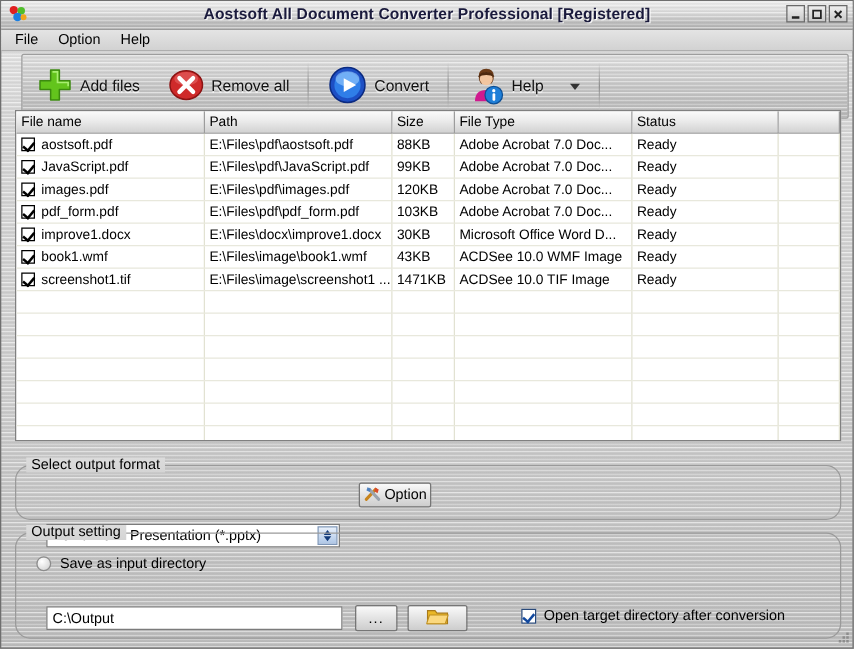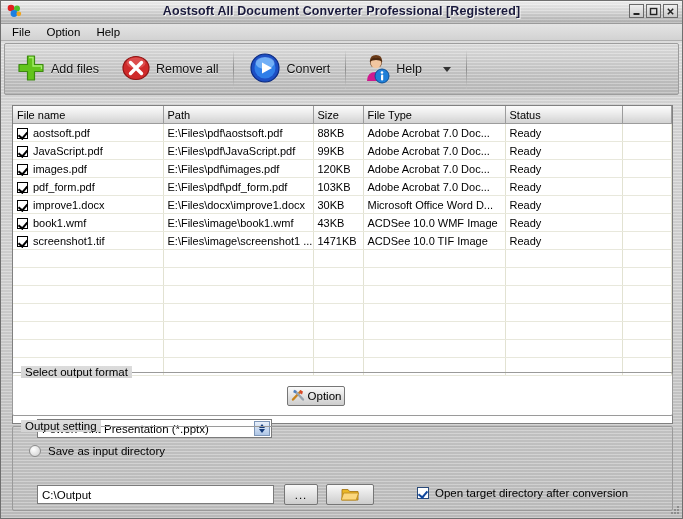--- a/index.html
+++ b/index.html
@@ -47,42 +47,42 @@
   
   #menubar{
     height:16px;padding-left:4px;display:flex;align-items:center;gap:2px;
     background:linear-gradient(to bottom,#e4e4e4,#d2d2d2);
     border-bottom:1px solid #aeaeae;
   }
   .menu-item{padding:1px 7px;font-size:11.5px;color:#000;}
 
   
   #toolbar{
-    position:relative;height:50px;margin:2px 3px 0 3px;
+    position:relative;height:50px;margin:2px 3px 0 16px;
     display:flex;align-items:center;
     background:
       repeating-linear-gradient(to bottom,
         rgba(255,255,255,0.5) 0px, rgba(255,255,255,0) 1px,
         rgba(0,0,0,0.05) 2px, rgba(255,255,255,0) 3px),
       linear-gradient(to bottom,#dedede,#c6c6c6 55%,#b9b9b9);
     border:1px solid #9d9d9d;border-radius:2px;
   }
   .tb-btn{
     display:flex;align-items:center;gap:5px;height:44px;padding:0 10px;
     cursor:default;border:1px solid transparent;border-radius:3px;
   }
   .tb-label{font-size:12.5px;color:#111;text-shadow:0 1px 0 rgba(255,255,255,0.6);}
   .tb-sep{width:1px;height:40px;margin:0 4px;
     background:linear-gradient(to bottom,rgba(255,255,255,0.1),#8f8f8f,rgba(255,255,255,0.1));}
   .caret{width:0;height:0;border-left:4px solid transparent;border-right:4px solid transparent;
          border-top:5px solid #333;margin-left:16px;}
 
   
   #listwrap{
-    position:absolute;left:11px;top:104px;width:661px;height:319px;
+    position:absolute;left:11px;top:87px;width:661px;height:265px;
     background:#fff;border:1px solid #808080;box-sizing:border-box;overflow:hidden;
   }
   table.filelist{border-collapse:collapse;width:100%;table-layout:fixed;font-size:11px;}
   table.filelist th{
     height:17px;padding:0 4px;text-align:left;font-weight:normal;font-size:11px;
     background:linear-gradient(to bottom,#fbfbfb 0%,#ebebeb 45%,#d2d2d2 100%);
     border-right:1px solid #9c9c9c;border-bottom:1px solid #9c9c9c;
     color:#000;white-space:nowrap;overflow:hidden;
   }
   table.filelist td{
@@ -93,21 +93,21 @@
   .chk{
     display:inline-block;width:11px;height:11px;box-sizing:border-box;
     border:1px solid #000;background:#fff;vertical-align:-2px;margin-right:5px;position:relative;
   }
   .chk::after{
     content:"";position:absolute;left:2px;top:1px;width:4px;height:7px;
     border:solid #000;border-width:0 2px 2px 0;transform:rotate(40deg);
   }
 
   
-  .groupbox{position:absolute;border:1px solid #9a9a9a;border-radius:2px;box-sizing:border-box;text-align:center;}
+  .groupbox{position:absolute;border:1px solid #9a9a9a;border-radius:12px;box-sizing:border-box;text-align:center;}
   .grouplegend{
     position:absolute;top:-7px;left:8px;padding:0 4px;font-size:11.5px;color:#000;
     background:linear-gradient(to bottom,#dcdcdc,#d4d4d4);
   }
   #fmt-group{left:11px;top:371px;width:661px;height:44px;}
   #out-group{left:11px;top:425px;width:661px;height:85px;}
 
   
   .combo{
     position:absolute;left:24px;top:14px;width:235px;height:19px;box-sizing:border-box;

